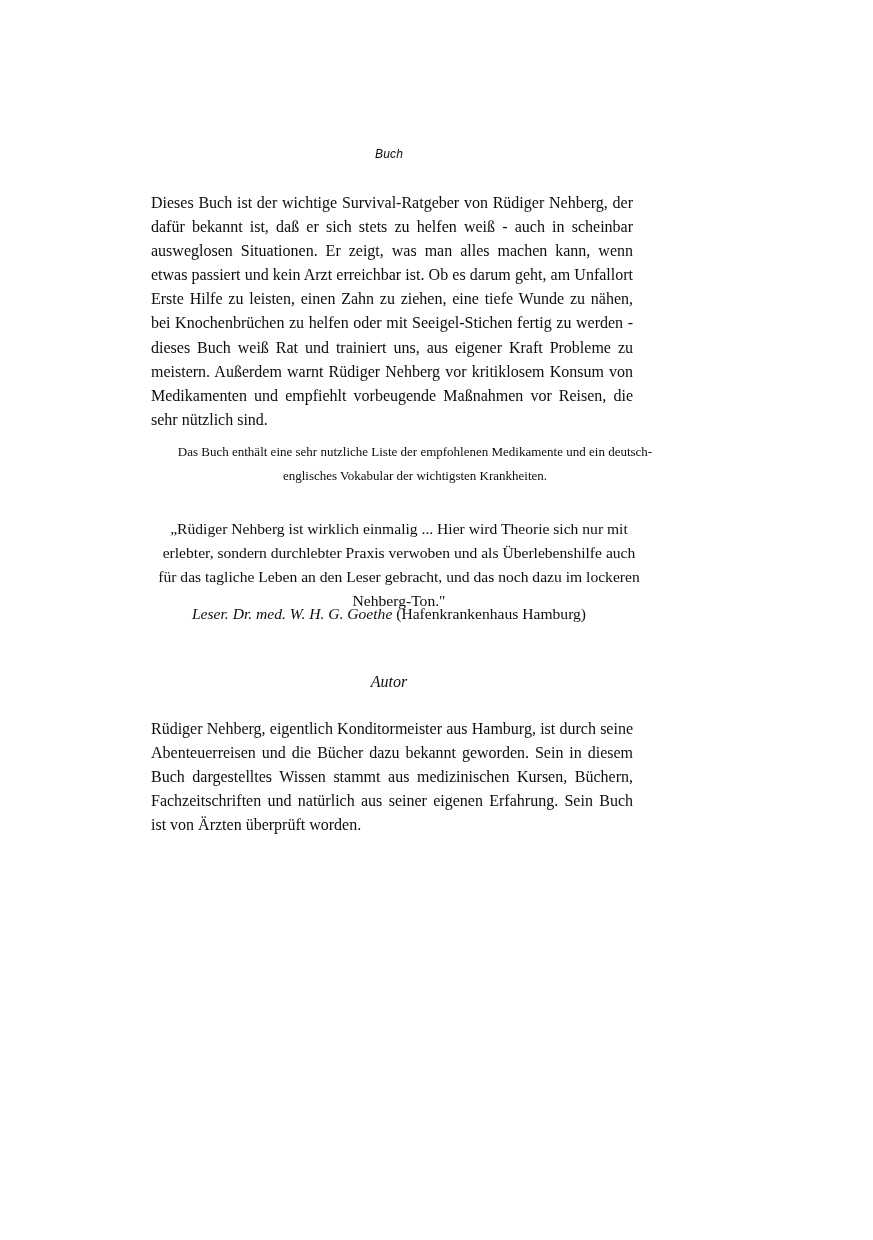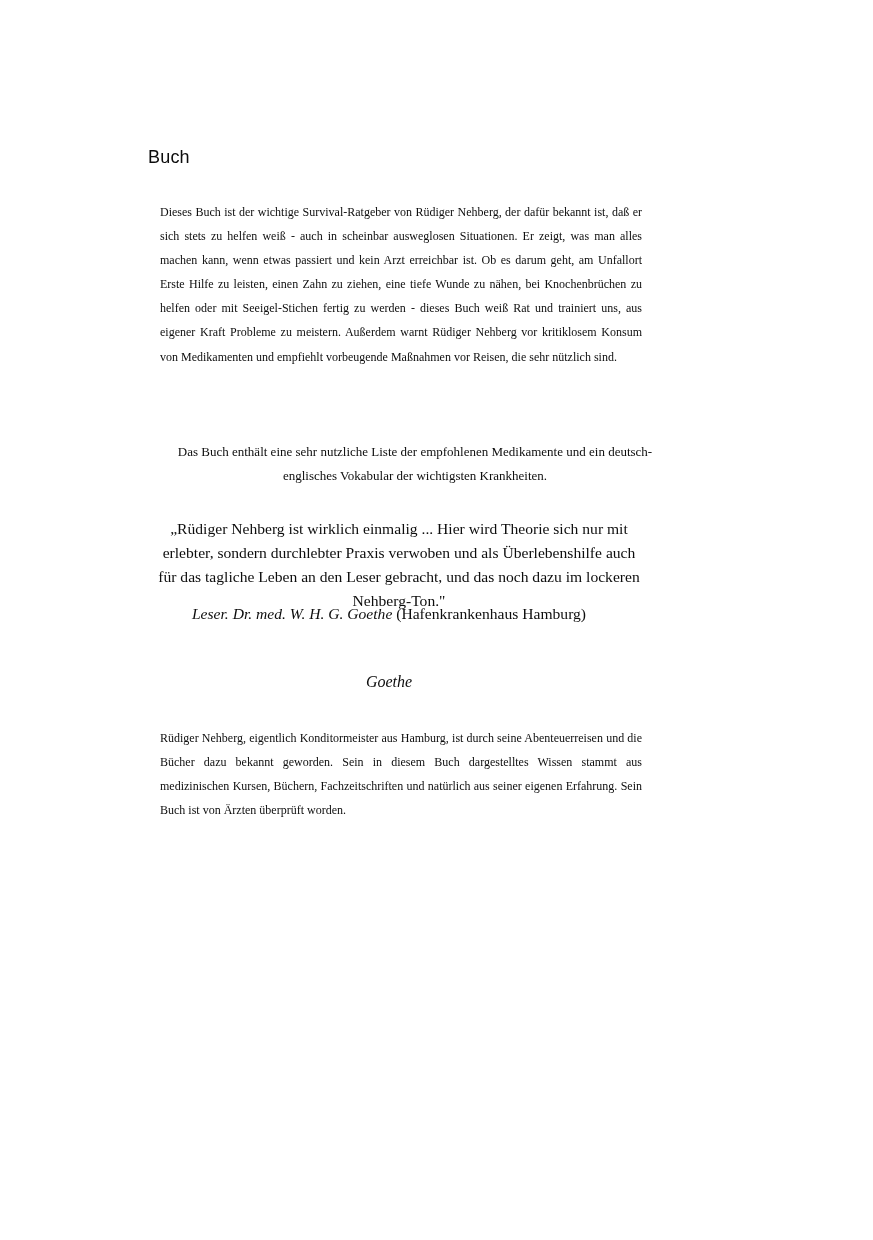--- a/index.html
+++ b/index.html
@@ -21,39 +21,40 @@
   .content {
     position: absolute;
     left: 148px;
     top: 0;
     width: 482px;
   }
 
   
   .heading-sans {
     font-family: "Liberation Sans", "DejaVu Sans", sans-serif;
-    font-size: 18px;
-    text-align: left;
+    font-style: italic;
+    font-size: 12px;
+    text-align: center;
     letter-spacing: 0.2px;
   }
   .heading-serif {
     font-family: "Liberation Serif", "DejaVu Serif", serif;
     font-style: italic;
     font-size: 16px;
     text-align: center;
   }
 
   
   .para {
-    font-size: 12px;
+    font-size: 16px;
     line-height: 24.1px;
     text-align: justify;
     text-justify: inter-word;
     hyphens: manual;
-    margin: 12px;
+    margin: 3px;
   }
   .para-last-line-left {
     text-align-last: left;
   }
 
   .centered-block {
     font-size: 13px;
     line-height: 24.1px;
     text-align: center;
     margin: 12px;
@@ -98,18 +99,18 @@
     <p class="pos-para-1 para para-last-line-left">Dieses Buch ist der wichtige Survival-Ratgeber von Rüdiger Nehberg, der dafür bekannt ist, daß er sich stets zu helfen weiß - auch in scheinbar ausweglosen Situationen. Er zeigt, was man alles machen kann, wenn etwas passiert und kein Arzt erreichbar ist. Ob es darum geht, am Unfallort Erste Hilfe zu leisten, einen Zahn zu ziehen, eine tiefe Wunde zu nähen, bei Knochenbrüchen zu helfen oder mit Seeigel-Stichen fertig zu werden - dieses Buch weiß Rat und trainiert uns, aus eigener Kraft Probleme zu meistern. Außerdem warnt Rüdiger Nehberg vor kritiklosem Konsum von Medikamenten und empfiehlt vorbeugende Maßnahmen vor Reisen, die sehr nützlich sind.</p>
 
     <p class="pos-centered-1 centered-block">Das Buch enthält eine sehr nutzliche Liste der empfohlenen Medikamente und ein deutsch-englisches Vokabular der wichtigsten Krankheiten.</p>
 
     <p class="pos-quote quote-block">„Rüdiger Nehberg ist wirklich einmalig ... Hier wird Theorie sich nur mit erlebter, sondern durchlebter Praxis verwoben und als Überlebenshilfe auch für das tagliche Leben an den Leser gebracht, und das noch dazu im lockeren Nehberg-Ton."</p>
 
     <p class="pos-attrib attrib">
       <span class="name">Leser. Dr. med. W. H. G. Goethe</span><span> (Hafenkrankenhaus Hamburg)</span>
     </p>
 
-    <div class="pos-autor-heading heading-serif">Goethe</div>
+    <div class="pos-autor-heading heading-serif">Autor</div>
 
     <p class="pos-para-2 para para-last-line-left">Rüdiger Nehberg, eigentlich Konditormeister aus Hamburg, ist durch seine Abenteuerreisen und die Bücher dazu bekannt geworden. Sein in diesem Buch dargestelltes Wissen stammt aus medizinischen Kursen, Büchern, Fachzeitschriften und natürlich aus seiner eigenen Erfahrung. Sein Buch ist von Ärzten überprüft worden.</p>
 
   </div>
 </div>
 
 </body></html>

